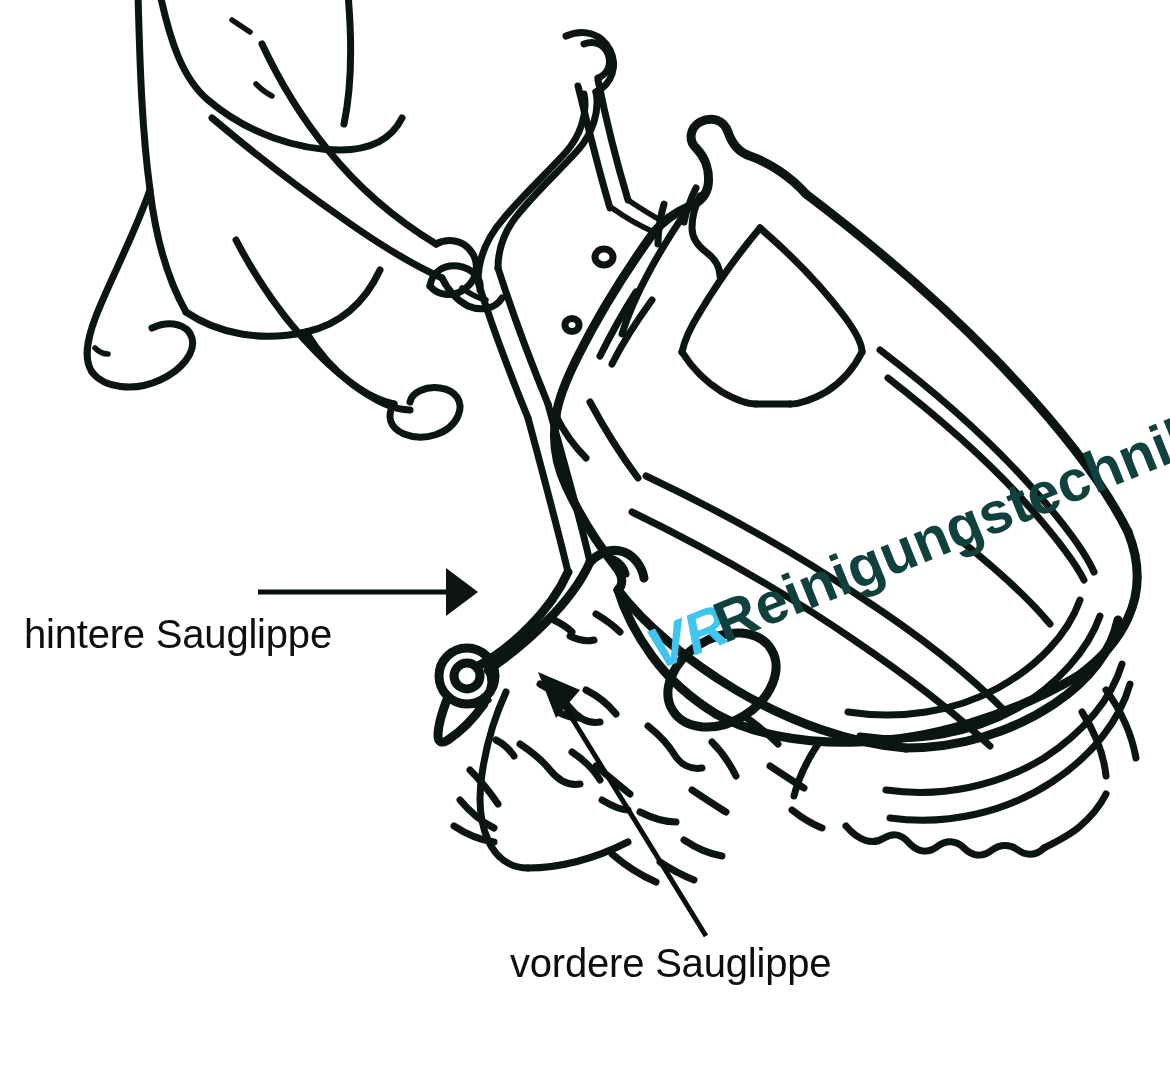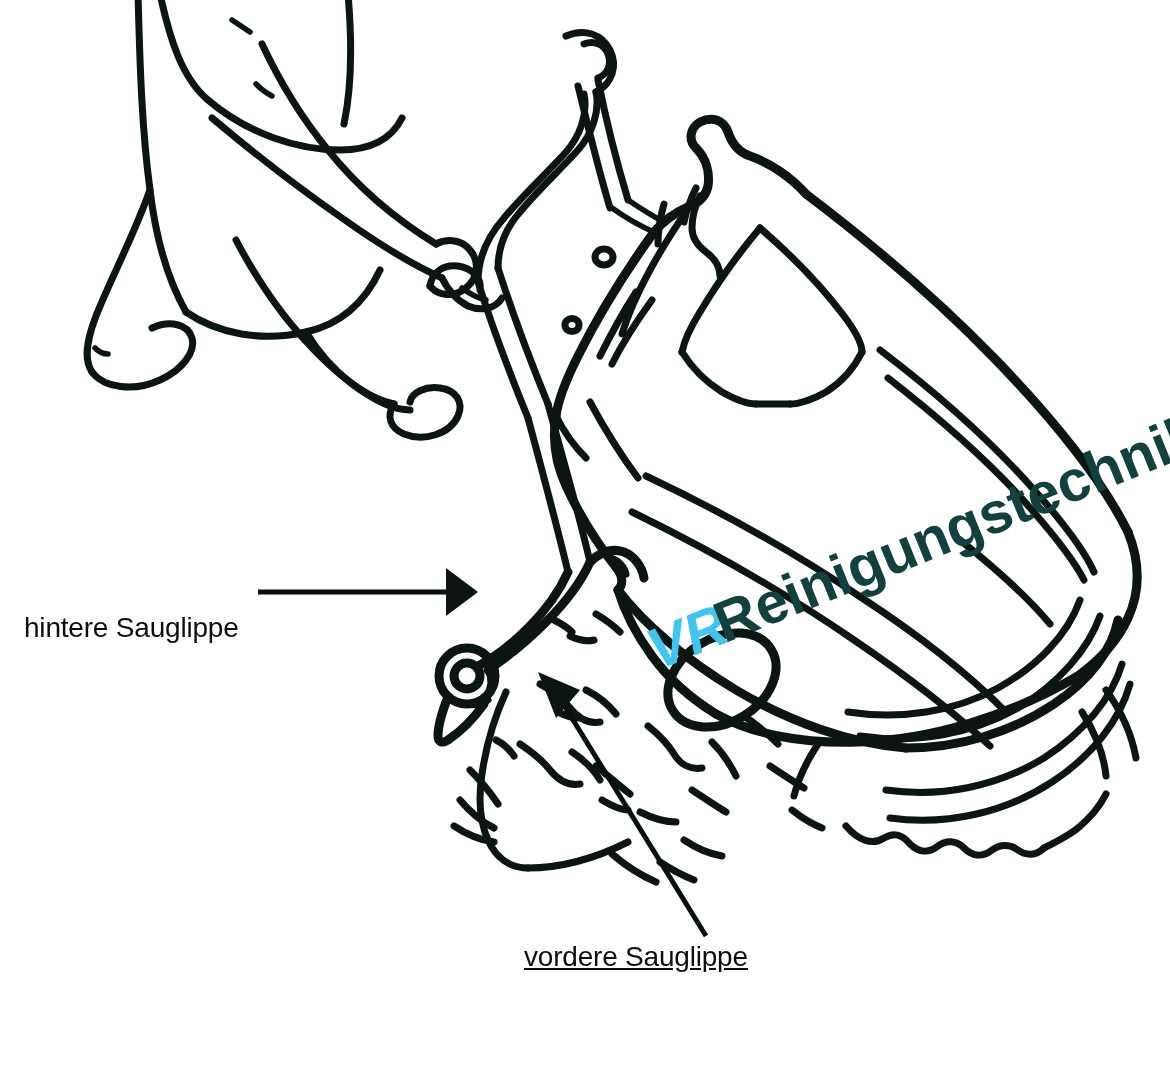--- a/index.html
+++ b/index.html
@@ -19,21 +19,21 @@
   #illustration {
     position: absolute;
     left: 0;
     top: 0;
     width: 1170px;
     height: 1080px;
   }
   .label {
     position: absolute;
     font-family: "Liberation Sans", sans-serif;
-    font-size: 28px;
+    font-size: 40px;
     font-weight: 400;
     letter-spacing: -0.2px;
     color: #0b0f0e;
     white-space: nowrap;
     line-height: 1;
   }
   #label-hintere { left: 24px; top: 614px; }
   #label-vordere { left: 538px; top: 943px; }
 </style>
 </head>
@@ -235,15 +235,15 @@
     </g>
 
     <g transform="rotate(-22 830 590)">
       <text id="wm-vr" x="640" y="600" font-family="Liberation Sans, sans-serif" font-size="58" font-weight="700" font-style="italic" fill="#3fc5f0">VR</text>
       <text id="wm-rt" x="712" y="600" font-family="Liberation Sans, sans-serif" font-size="58" font-weight="700" fill="#11413e">Reinigungstechnik</text>
     </g>
   </svg>
 
   <div class="label" id="label-hintere" style="left: 24px; top: 614px;">hintere Sauglippe</div>
 
-  <div class="label" id="label-vordere" style="left: 524px; top: 943px; text-decoration: underline;">vordere Sauglippe</div>
+  <div class="label" id="label-vordere" style="left: 510px; top: 943px;">vordere Sauglippe</div>
 
 </div>
 
 </body></html>

